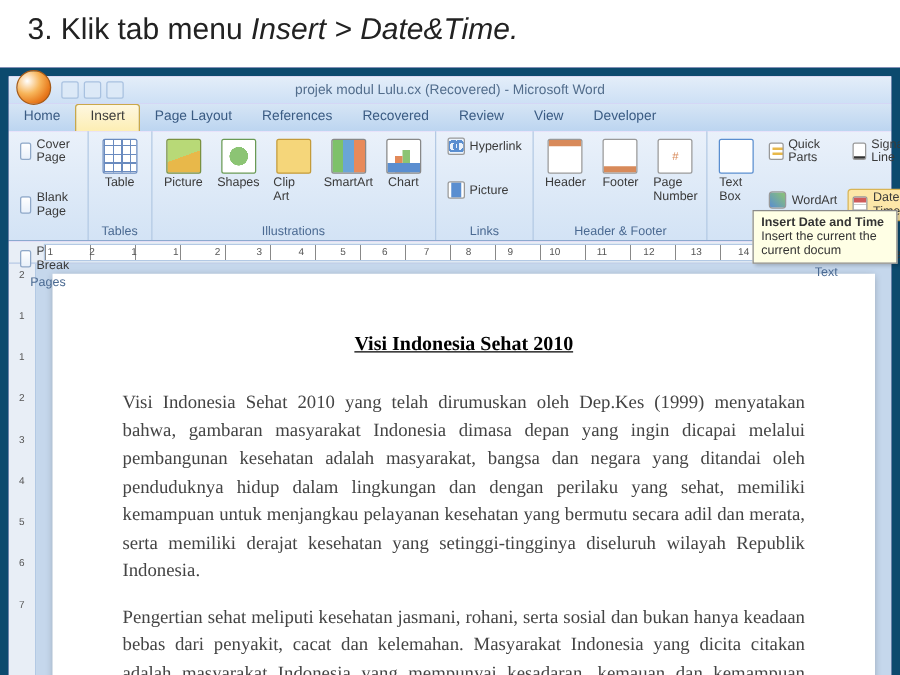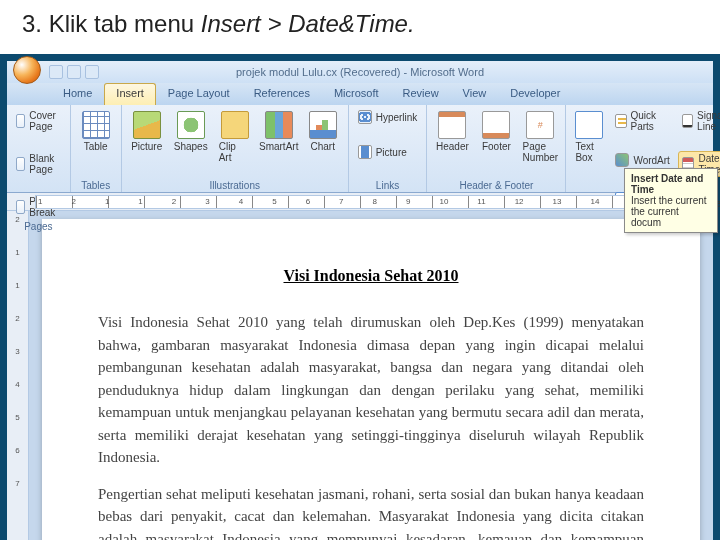--- a/index.html
+++ b/index.html
@@ -5,21 +5,21 @@
 *{margin:0;padding:0;box-sizing:border-box;font-family:"Segoe UI",Tahoma,sans-serif}
 body{width:720px;height:540px;background:#fff;overflow:hidden}
 .instruction{padding:10px 22px 16px;font-size:24px;color:#222}
 .instruction .italic{font-style:italic}
 .ms-window{border:7px solid #0c4a6e;background:#f0abfc}
 .title-bar{height:22px;background:linear-gradient(#e4eef9,#cde0f5);display:flex;align-items:center;padding:0 6px;font-size:11px;color:#3a5b83;position:relative}
 .office-orb{width:28px;height:28px;border-radius:50%;background:radial-gradient(circle at 30% 30%,#fff,#f7b55a 40%,#e87b1e 70%,#c74d0a);border:1px solid #a55b18;margin-top:-4px;margin-right:4px}
 .qat{display:flex;gap:4px;margin-left:4px}
 .qat-btn{width:14px;height:14px;background:#dce9f7;border:1px solid #a8c1e0;border-radius:2px}
 .title-text{position:absolute;left:50%;transform:translateX(-50%);color:#526d8c}
-.tabs{height:22px;display:flex;padding-left:44px;background:linear-gradient(#d6e5f5,#bcd5f0)}
+.tabs{height:22px;display:flex;background:linear-gradient(#d6e5f5,#bcd5f0)}
 .tab{padding:3px 11px;font-size:11px;color:#3a5b83;cursor:pointer;border:1px solid transparent;border-bottom:none;border-radius:3px 3px 0 0}
 .tab.active{background:linear-gradient(#fef7e0,#fdeeb3);border-color:#c9a84a;color:#3a3a3a}
 .ribbon{height:88px;background:linear-gradient(#eaf1fa,#d3e3f5);border-bottom:1px solid #8ba9cf;display:flex}
 .rgroup{border-right:1px solid #b3c9e4;padding:3px 5px 1px;display:flex;flex-direction:column;justify-content:space-between;position:relative}
 .rgroup-body{display:flex;gap:4px;flex:1}
 .rgroup-label{font-size:10px;color:#4b6a92;text-align:center;padding-top:1px}
 .rbtn{display:flex;flex-direction:column;align-items:center;padding:2px 3px;border:1px solid transparent;border-radius:3px;cursor:pointer;font-size:10px;color:#3a3a3a}
 .rbtn-big{width:40px;justify-content:flex-start}
 .rbtn-big .ico{width:28px;height:28px;margin-bottom:2px}
 .rbtn-small{flex-direction:row;align-items:center;gap:4px;width:auto;padding:1px 3px}
@@ -44,21 +44,21 @@
 .ico-wa{background:linear-gradient(45deg,#5a8ed0,#8cc474);border-radius:3px}
 .ico-drop{background:#fff;border:1px solid #5a8ed0;font-size:11px;font-weight:bold;color:#5a8ed0;display:flex;align-items:center;justify-content:center}
 .ico-sig{background:linear-gradient(#333,#333) bottom/100% 2px no-repeat,#fff}
 .ico-date{background:linear-gradient(#d05a5a,#d05a5a) top/100% 4px no-repeat,repeating-linear-gradient(0deg,#ccc 0 1px,transparent 1px 4px) 0 4px/100% 10px no-repeat,#fff;border:1px solid #999}
 .ico-obj{background:radial-gradient(circle,#8cc474 40%,#fff 41%)}
 .highlight{background:#fde7a8;border:1px solid #d9b555!important;border-radius:3px}
 .ruler-bar{height:18px;background:#e8eef6;border-bottom:1px solid #b3c9e4;display:flex;align-items:center;padding-left:28px;font-size:9px;color:#6a7a8c}
 .ruler-h{height:14px;background:#fff;border:1px solid #b3c9e4;flex:1;margin-right:8px;position:relative;overflow:hidden}
 .ruler-h::before{content:"";position:absolute;inset:0;background:repeating-linear-gradient(90deg,#888 0 1px,transparent 1px 36px)}
 .ruler-nums{position:absolute;display:flex;gap:29px;font-size:8px;color:#555;left:2px;top:1px}
-.tooltip{position:absolute;right:2px;top:168px;background:#ffffe5;border:1px solid #8a8a8a;padding:4px 6px;font-size:10px;color:#333;width:94px;box-shadow:2px 2px 3px rgba(0,0,0,.2);z-index:5}
+.tooltip{position:absolute;right:2px;top:168px;background:#ffffe5;border:1px solid #8a8a8a;padding:4px 6px;font-size:10px;color:#333;width:116px;box-shadow:2px 2px 3px rgba(0,0,0,.2);z-index:5}
 .tooltip b{font-size:10px}
 .doc-area{height:330px;background:#c5d7ec;display:flex;overflow:hidden}
 .ruler-v{width:22px;background:#e8eef6;border-right:1px solid #b3c9e4;display:flex;flex-direction:column;align-items:center;padding-top:4px;gap:24px;font-size:8px;color:#555}
 .page-wrap{flex:1;padding:8px 13px;overflow:hidden}
 .page{background:#fff;box-shadow:0 2px 6px rgba(0,0,0,.25);min-height:380px;padding:48px 56px 20px}
 .doc-title{font-family:"Times New Roman",serif;font-size:16px;font-weight:bold;text-align:center;text-decoration:underline;margin-bottom:26px}
 .doc-para{font-family:"Times New Roman",serif;font-size:15px;color:#444;line-height:1.5;text-align:justify;margin-bottom:14px}
 </style>
 </head>
 <body>
@@ -76,21 +76,21 @@
       <div class="qat-btn"></div>
     </div>
     <div class="title-text">projek modul Lulu.cx (Recovered) - Microsoft Word</div>
   </div>
 
   <div class="tabs">
     <div class="tab">Home</div>
     <div class="tab active">Insert</div>
     <div class="tab">Page Layout</div>
     <div class="tab">References</div>
-    <div class="tab">Microsoft</div>
+    <div class="tab">Recovered</div>
     <div class="tab">Review</div>
     <div class="tab">View</div>
     <div class="tab">Developer</div>
   </div>
 
   <div class="ribbon">
     <div class="rgroup">
       <div class="rgroup-body">
         <div class="stack">
           <div class="rbtn rbtn-small">

